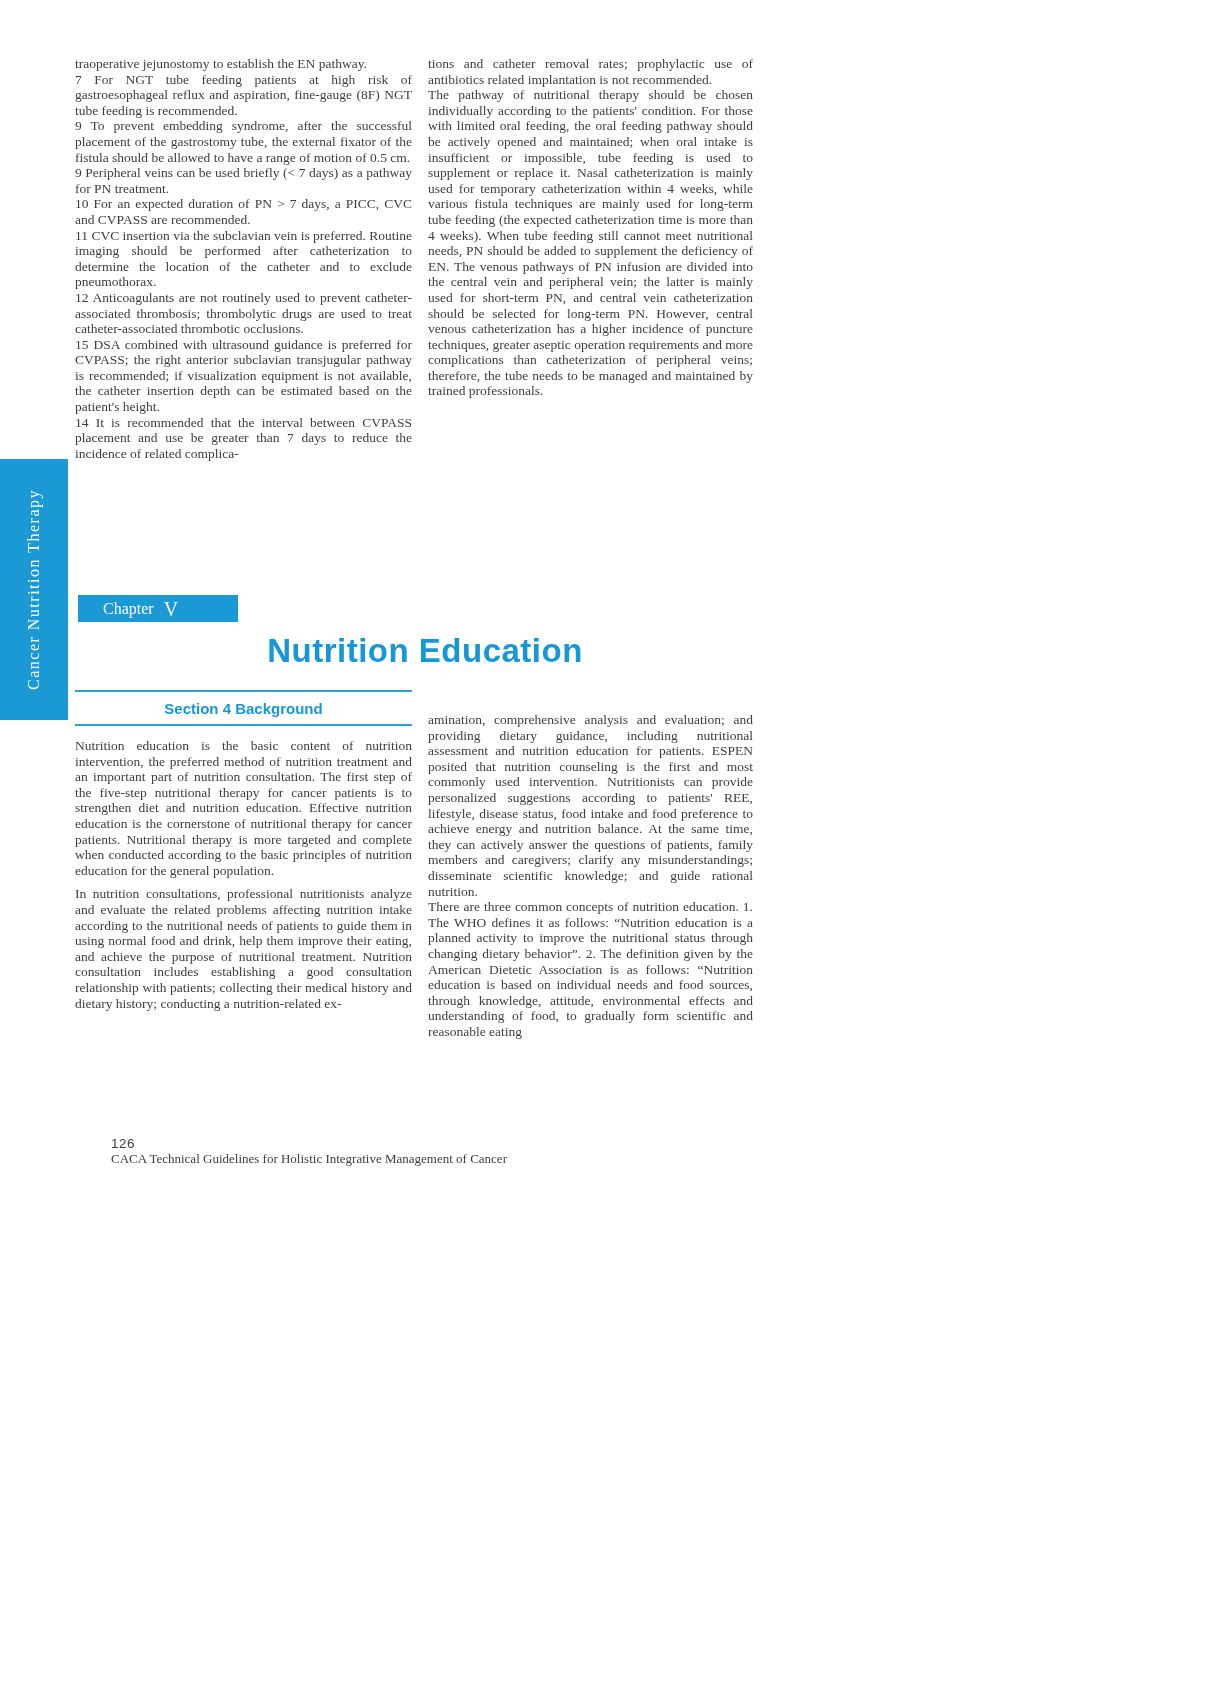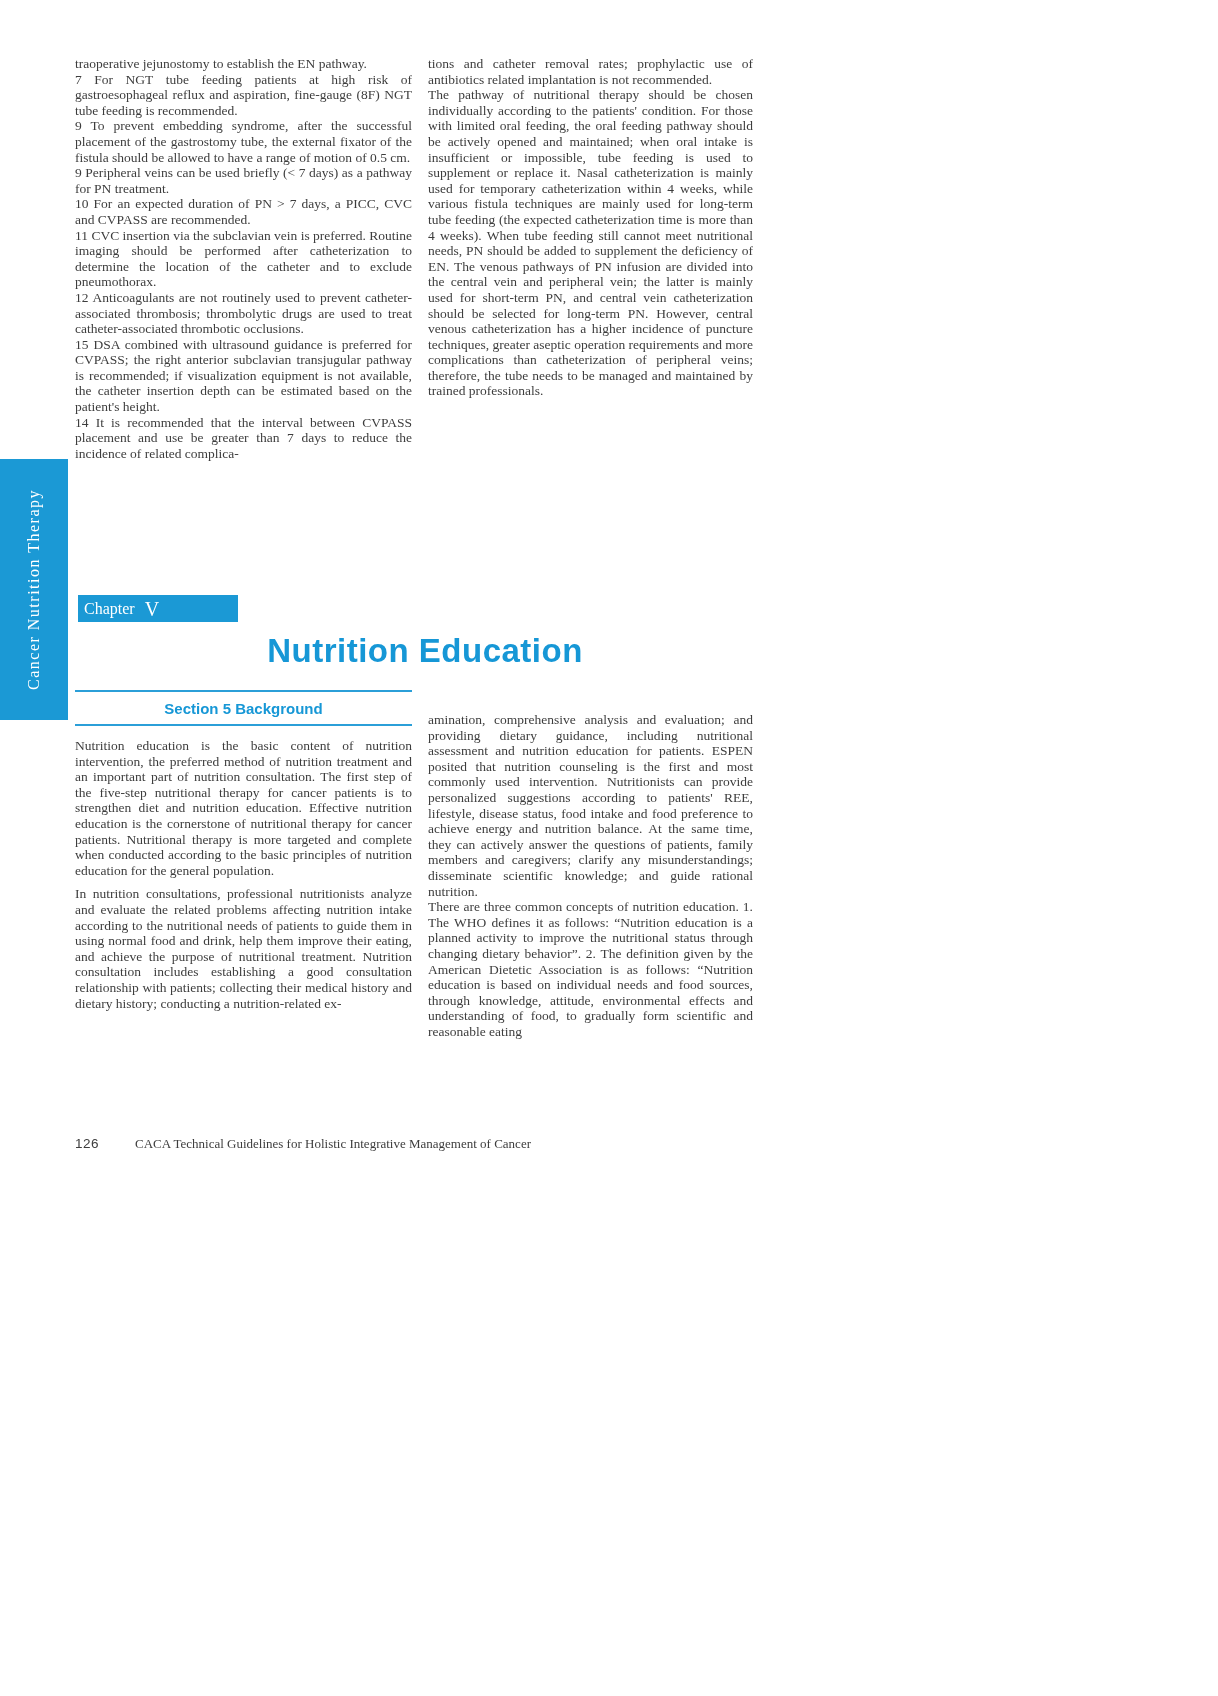--- a/index.html
+++ b/index.html
@@ -56,21 +56,21 @@
     color:#1697d6;
   }
 
   
   .chapter-badge {
     position:absolute; left:78px; top:595px;
     width:160px; height:27px;
     background:#1b99d5;
     color:#ffffff;
     display:flex; align-items:center;
-    padding-left:6px;
+    padding-left:25px;
     font-family:"Liberation Serif", serif;
     font-size:16px;
   }
   .chapter-badge .numeral {
     font-size:20px; margin-left:10px; line-height:1;
   }
   .chapter-title {
     position:absolute; left:75px; top:632px;
     width:700px;
     text-align:center;
@@ -84,20 +84,21 @@
   .section1 { top:690px; }
   .col-right.offset { padding-top:22px; }
   .sect1-left p.body { margin-top:8px; }
   .section1 .col-left .section-header { margin-top:0; }
 
   
   .footer {
     position:absolute; left:75px; top:1136px;
     display:flex; align-items:baseline;
     white-space:nowrap;
+    flex-direction:column;
   }
   .footer .pageno {
     font-family:"Liberation Sans", sans-serif;
     font-size:13.5px; color:#3d3d3d;
     letter-spacing:0.5px;
   }
   .footer .booktitle {
     margin-left:36px;
     font-family:"Liberation Serif", serif;
     font-size:13px; color:#3d3d3d;
@@ -135,21 +136,21 @@
   <div class="chapter-badge">
     <span>Chapter</span>
     <span class="numeral">V</span>
   </div>
 
   <div class="chapter-title">Nutrition Education</div>
 
   <div class="content section1">
     <div class="cols">
       <div class="col-left sect1-left">
-        <div class="section-header">Section 5 Background</div>
+        <div class="section-header">Section 4 Background</div>
         <p class="body">Nutrition education is the basic content of nutrition intervention, the preferred method of nutrition treatment and an important part of nutrition consultation. The first step of the five-step nutritional therapy for cancer patients is to strengthen diet and nutrition education. Effective nutrition education is the cornerstone of nutritional therapy for cancer patients. Nutritional therapy is more targeted and complete when conducted according to the basic principles of nutrition education for the general population.</p>
         <p class="body">In nutrition consultations, professional nutritionists analyze and evaluate the related problems affecting nutrition intake according to the nutritional needs of patients to guide them in using normal food and drink, help them improve their eating, and achieve the purpose of nutritional treatment. Nutrition consultation includes establishing a good consultation relationship with patients; collecting their medical history and dietary history; conducting a nutrition-related ex-</p>
       </div>
       <div class="col-right offset">
         <p class="body">amination, comprehensive analysis and evaluation; and providing dietary guidance, including nutritional assessment and nutrition education for patients. ESPEN posited that nutrition counseling is the first and most commonly used intervention. Nutritionists can provide personalized suggestions according to patients' REE, lifestyle, disease status, food intake and food preference to achieve energy and nutrition balance. At the same time, they can actively answer the questions of patients, family members and caregivers; clarify any misunderstandings; disseminate scientific knowledge; and guide rational nutrition.</p>
         <p class="body">There are three common concepts of nutrition education. 1. The WHO defines it as follows: “Nutrition education is a planned activity to improve the nutritional status through changing dietary behavior”. 2. The definition given by the American Dietetic Association is as follows: “Nutrition education is based on individual needs and food sources, through knowledge, attitude, environmental effects and understanding of food, to gradually form scientific and reasonable eating</p>
       </div>
     </div>
   </div>
 

